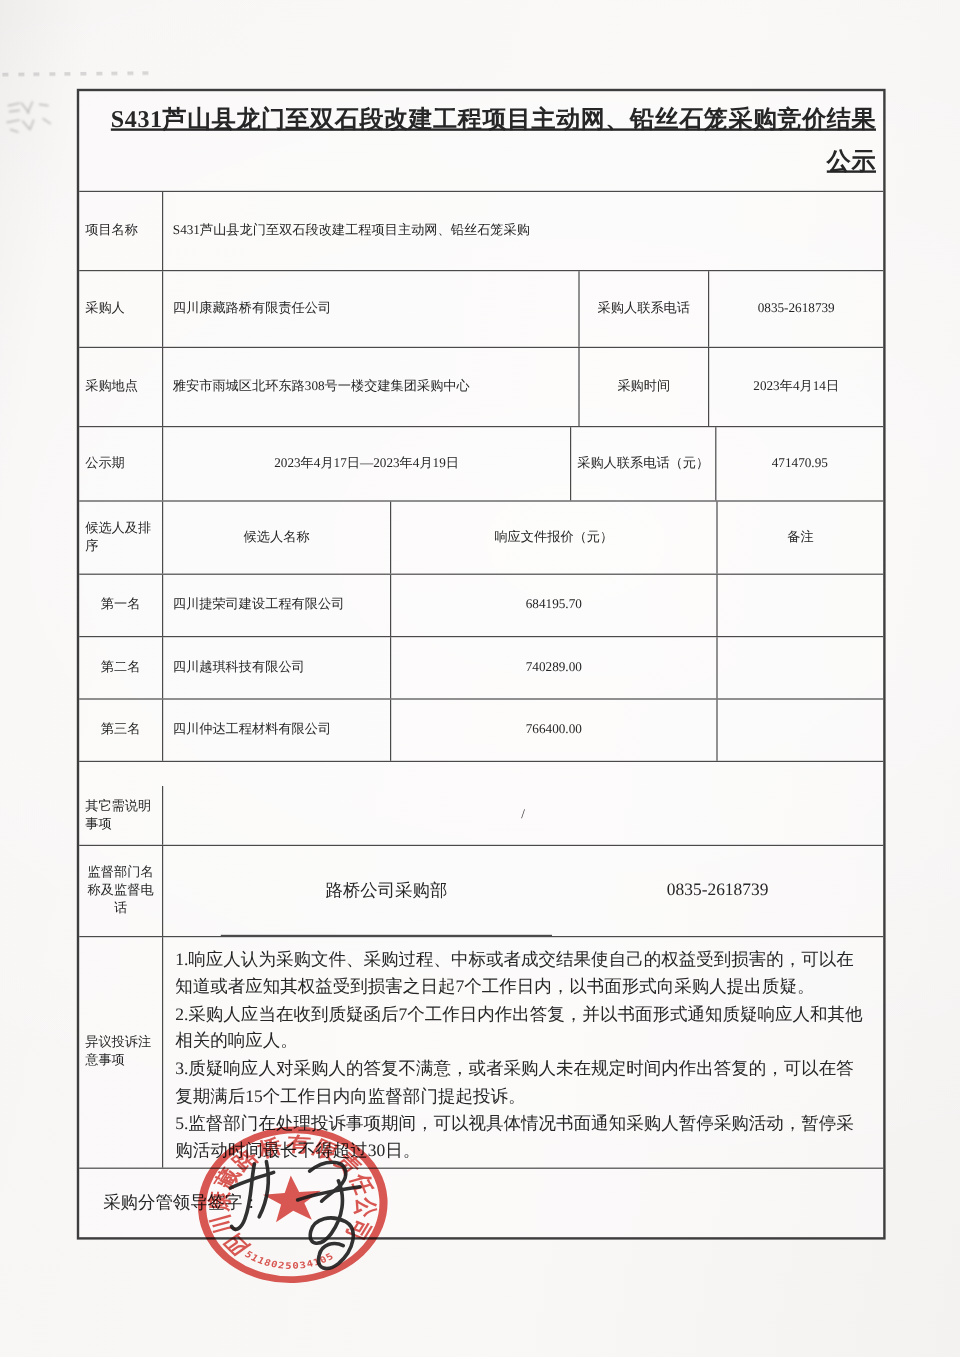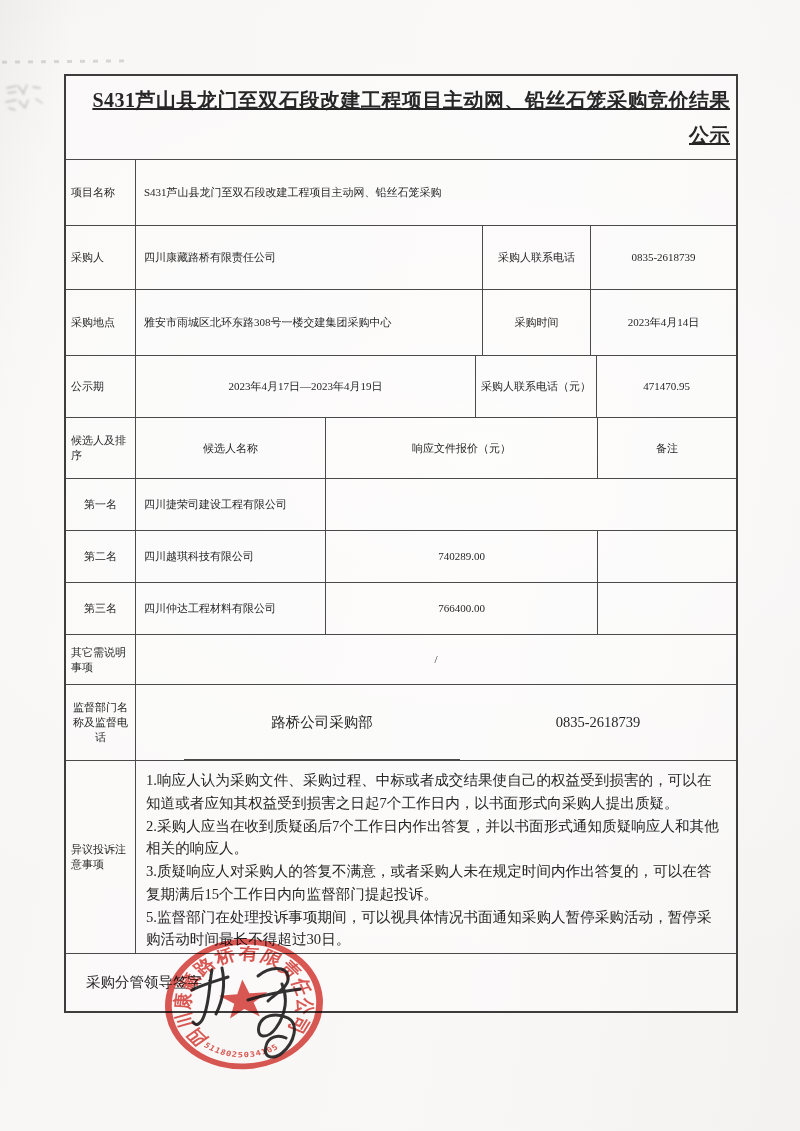--- a/index.html
+++ b/index.html
@@ -38,21 +38,21 @@
   .lab{width:70px;flex:none;padding:3px 5px;}
   .grow{flex:1;}
   .ctr{justify-content:center;text-align:center;}
   .title-row{height:84px;align-items:center;}
   .title-cell{
     width:100%;display:flex;align-items:center;justify-content:center;
     font-size:20px;font-weight:700;letter-spacing:.5px;line-height:1.75;
     text-align:right;padding:2px 6px;box-sizing:border-box;text-decoration:underline;
   }
   .h66{height:66px;} .h64{height:64px;} .h62{height:62px;} .h61{height:61px;}
-  .h52{height:52px;} .h50{height:50px;}
+  .h52{height:52px;} .h50{height:50px;margin-top:20px;}
   .w347{width:347px;flex:none;}
   .w108{width:108px;flex:none;padding:3px 2px;}
   .w340{width:340px;flex:none;}
   .w121{width:121px;flex:none;padding:3px 2px;}
   .w190{width:190px;flex:none;}
   .w272{width:272px;flex:none;}
   .sup-right{flex:1;display:flex;flex-direction:row;}
   .sup-right .sub{flex:1;display:flex;align-items:center;justify-content:center;font-size:14.5px;}
   .sup-right .sub:first-child{border-bottom:1px solid #4a4a4a;}
   .obj-row{height:193px;}
@@ -116,20 +116,21 @@
     <div class="row h61">
       <div class="cell lab">候选人及排序</div>
       <div class="cell w190 ctr">候选人名称</div>
       <div class="cell w272 ctr">响应文件报价（元）</div>
       <div class="cell grow ctr">备注</div>
     </div>
 
     <div class="row h52">
       <div class="cell lab ctr">第一名</div>
       <div class="cell w190">四川捷荣司建设工程有限公司</div>
+      <div class="cell w272 ctr">684195.70</div>
       <div class="cell grow"></div>
     </div>
     <div class="row h52">
       <div class="cell lab ctr">第二名</div>
       <div class="cell w190">四川越琪科技有限公司</div>
       <div class="cell w272 ctr">740289.00</div>
       <div class="cell grow"></div>
     </div>
     <div class="row h52">
       <div class="cell lab ctr">第三名</div>

